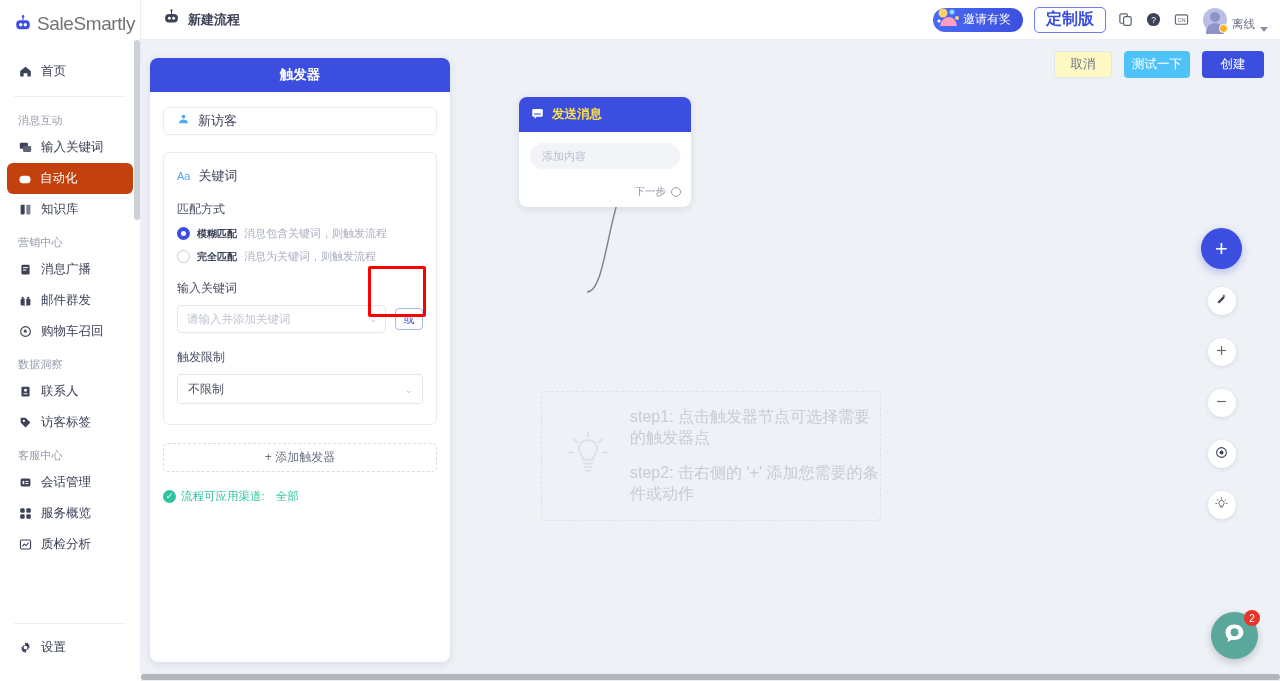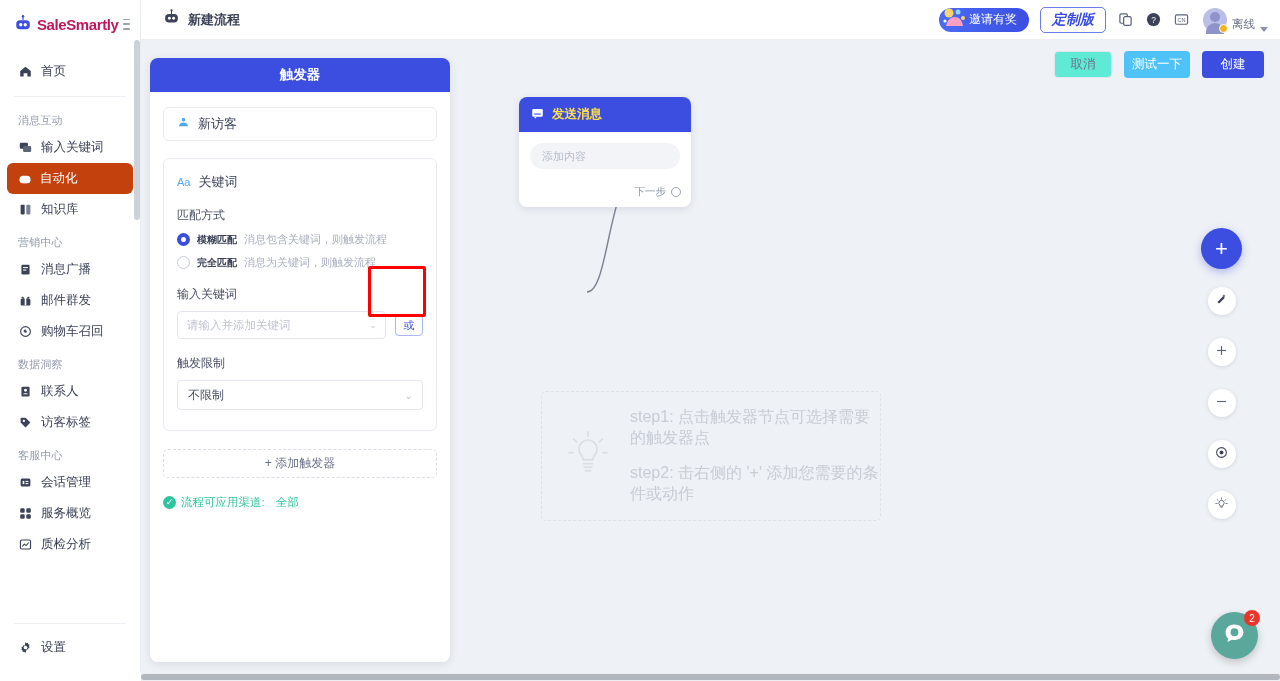--- a/index.html
+++ b/index.html
@@ -16,21 +16,21 @@
     position: absolute; left: 0; top: 0; width: 141px; height: 673px;
     background: #ffffff; border-right: 1px solid #e9ecf2;
     display: flex; flex-direction: column;
   }
   .brand {
     height: 48px; display: flex; align-items: center;
     padding: 0 10px 0 14px; gap: 5px;
   }
   .brand-logo { width: 18px; height: 18px; flex: 0 0 18px; }
   .brand-text {
-    font-size: 15px; font-weight: bold; color: #be185d;
+    font-size: 19px; font-weight: normal; color: #737373;
     letter-spacing: -0.4px; white-space: nowrap;
   }
   .brand-burger {
     margin-left: auto; width: 14px; height: 11px;
     display: flex; flex-direction: column; justify-content: space-between;
     cursor: pointer;
   }
   .brand-burger span { display: block; height: 1.5px; background: #9aa1b1; border-radius: 1px; }
 
   .nav { flex: 1; padding-top: 4px; overflow: hidden; }
@@ -64,39 +64,39 @@
     height: 24px; border-radius: 12px; padding: 0 12px 0 30px;
     background: linear-gradient(90deg,#4a6bf5,#3b4ee0);
     color: #ffffff; font-size: 12px; display: flex; align-items: center;
     position: relative; cursor: pointer; white-space: nowrap;
   }
   .invite-gift {
     position: absolute; left: 2px; top: -4px; width: 30px; height: 30px;
   }
   .custom-btn {
     height: 26px; padding: 0 11px; border: 1.5px solid #6b7bf0; border-radius: 5px;
-    color: #3b4ee0; font-size: 14px; font-weight: bold;
-    display: flex; align-items: center; cursor: pointer; background: #fff; font-style: italic;
+    color: #3b4ee0; font-size: 16px; font-weight: bold;
+    display: flex; align-items: center; cursor: pointer; background: #fff;
   }
   .hicon { width: 17px; height: 17px; cursor: pointer; display: flex; align-items: center; justify-content: center; }
   .avatar-wrap { display: flex; align-items: flex-end; gap: 5px; cursor: pointer; margin-left: 2px; }
   .avatar {
     width: 24px; height: 24px; border-radius: 50%;
     background: #b9bfe6; position: relative; overflow: visible;
   }
   .avatar .head { position: absolute; left: 7px; top: 4px; width: 10px; height: 10px; border-radius: 50%; background: #8e93c9; }
   .avatar .body { position: absolute; left: 3px; top: 15px; width: 18px; height: 11px; border-radius: 9px 9px 0 0; background: #8e93c9; }
   .avatar .dot { position: absolute; right: -1px; bottom: -1px; width: 9px; height: 9px; border-radius: 50%; background: #f5b21a; border: 1.5px solid #fff; }
   .avatar-name { font-size: 11.5px; color: #6a7185; }
   .caret { width: 0; height: 0; border-left: 4px solid transparent; border-right: 4px solid transparent; border-top: 5px solid #8a91a3; }
 
   
   .actions { position: absolute; right: 16px; top: 51px; display: flex; gap: 12px; z-index: 40; }
   .btn { height: 27px; border-radius: 4px; font-size: 12.5px; display: flex; align-items: center; justify-content: center; cursor: pointer; }
-  .btn-cancel { width: 58px; background: #5eead4; color: #6a7185; border: 1px solid #e2e5ec; }
+  .btn-cancel { width: 58px; background: #fef9c3; color: #6a7185; border: 1px solid #e2e5ec; }
   .btn-test { width: 66px; background: #4fc3f7; color: #ffffff; }
   .btn-create { width: 62px; background: #3b4ee0; color: #ffffff; }
 
   
   .canvas {
     position: absolute; left: 141px; top: 40px; width: 1139px; height: 633px;
     background: #eef1f5; overflow: hidden;
   }
   .hscroll {
     position: absolute; left: 141px; bottom: 0; width: 1139px; height: 8px;
@@ -115,21 +115,21 @@
     z-index: 30; overflow: hidden;
   }
   .panel-head {
     height: 34px; background: #3b4ee0; color: #fff; font-size: 13.5px;
     font-weight: bold; display: flex; align-items: center; justify-content: center;
   }
   .panel-body { padding: 15px 13px 0 13px; }
   .card {
     border: 1px solid #e8ebf1; border-radius: 6px; background: #fff;
   }
-  .card-visitor { height: 34px; display: flex; align-items: center; gap: 8px; padding-left: 13px; cursor: pointer; }
+  .card-visitor { height: 28px; display: flex; align-items: center; gap: 8px; padding-left: 13px; cursor: pointer; }
   .card-visitor .t { font-size: 13px; color: #3c4257; }
   .card-kw { margin-top: 17px; padding: 14px 13px 20px 13px; }
   .kw-head { display: flex; align-items: center; gap: 8px; }
   .kw-head .aa { font-size: 11px; color: #4fa8f5; font-weight: normal; }
   .kw-head .t { font-size: 13px; color: #3c4257; }
   .field-label { font-size: 12px; color: #4a5064; margin-top: 16px; margin-bottom: 8px; }
   .radio-row { display: flex; align-items: center; gap: 7px; margin-bottom: 8px; cursor: pointer; }
   .radio {
     width: 13px; height: 13px; border-radius: 50%; border: 1px solid #c6cad6;
     background: #fff; flex: 0 0 13px; position: relative;

